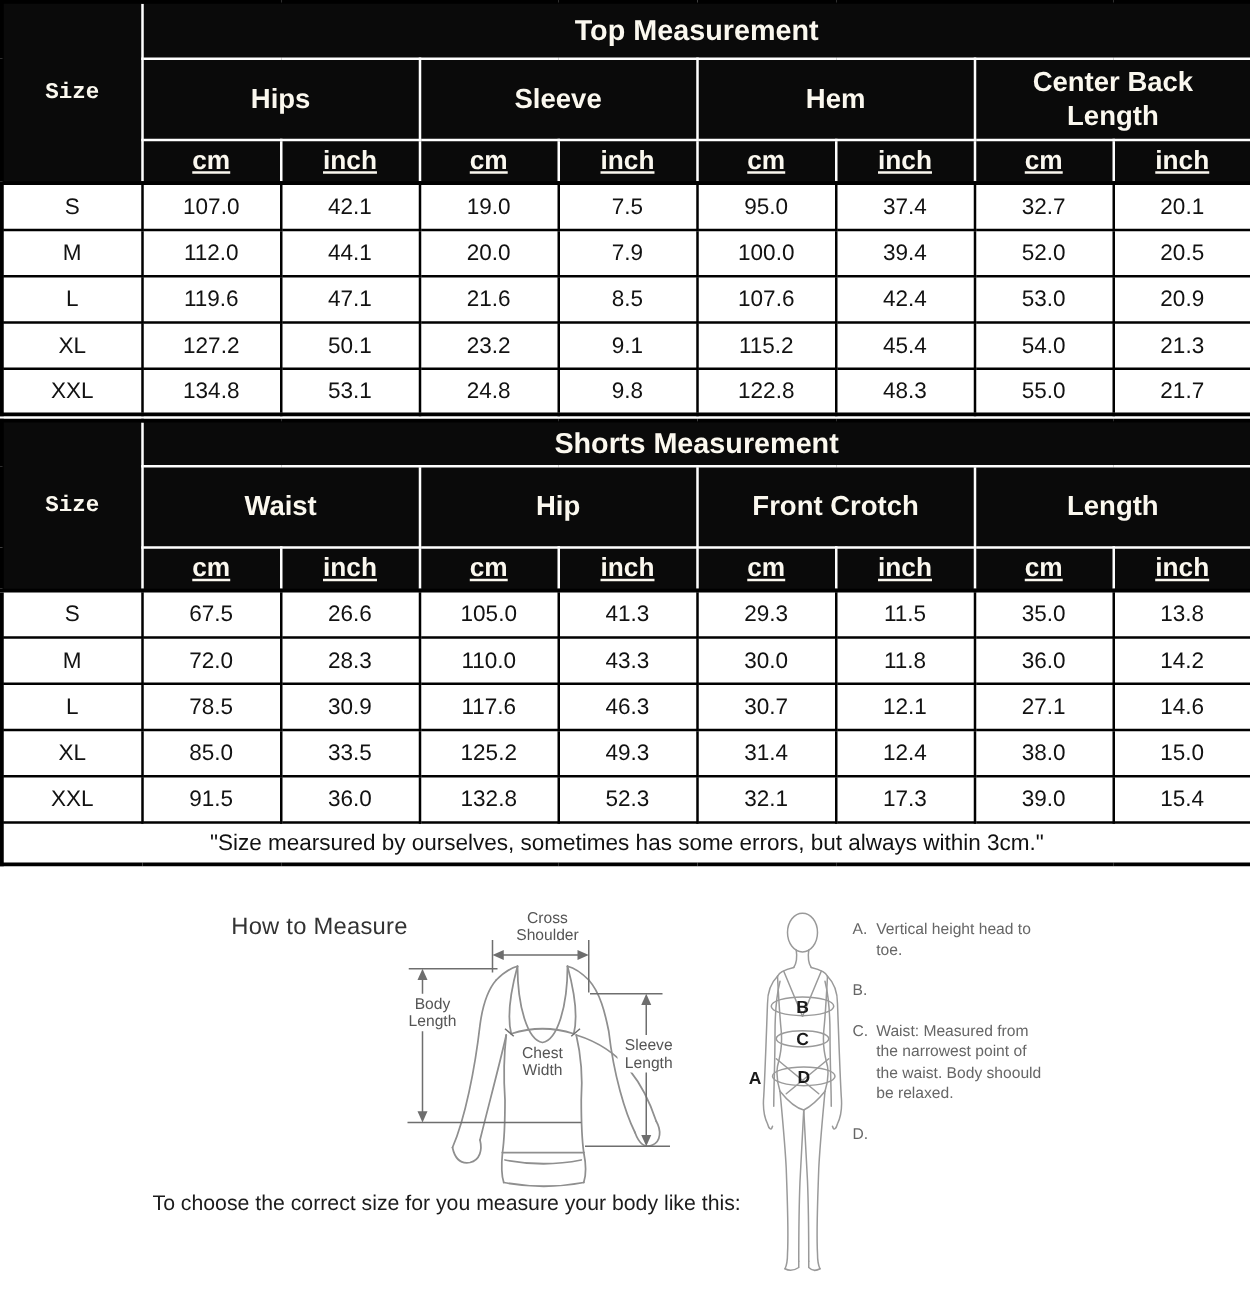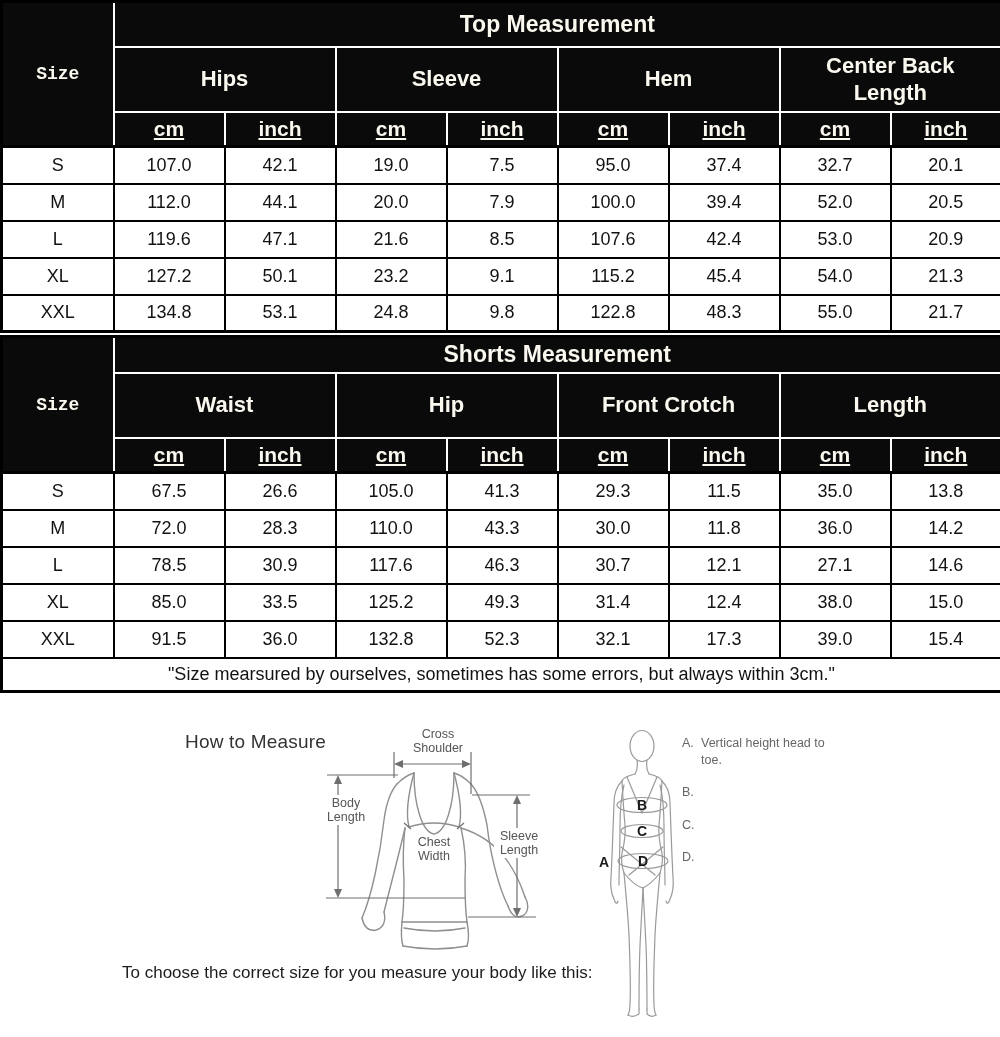--- a/index.html
+++ b/index.html
@@ -32,21 +32,21 @@
   th.tbl-title { font-size: 23px; height: 45px; }
   th.tbl-group { font-size: 22px; height: 65px; line-height: 1.25; padding: 0 22px; }
   th.tbl-unit  { font-size: 21px; height: 35px; text-decoration: underline; }
   th.size-head { font-size: 18px; font-family: Liberation Mono, monospace; }
   table.size-table tr.data-row { height: 37px; }
   td.footer-note { font-size: 17px; height: 34px; color: #0e0e0e; }
   table.shorts { margin-top: 2px; }
 
   .measure-section { position: absolute; left: 0; top: 695px; width: 1000px; height: 342px; background: #fff; }
   .htm-title { position: absolute; left: 185px; top: 36px; font-size: 19px; color: #333; letter-spacing: 0.2px; }
-  .instruction { position: absolute; left: 122px; top: 268px; font-size: 17px; color: #1c1c1c; }
+  .instruction { position: absolute; left: 122px; top: 258px; font-size: 17px; color: #1c1c1c; }
   .shirt-svg { position: absolute; left: 310px; top: 25px; }
   .figure-svg { position: absolute; left: 597px; top: 30px; }
   .annotations { position: absolute; left: 682px; top: 40px; width: 160px; }
   .annotation-item { display: flex; margin-bottom: 16px; font-size: 12.5px; line-height: 1.32; color: #666; }
   .annotation-prefix { width: 19px; flex: 0 0 19px; }
   .annotation-text { flex: 1; }
   .svg-label { font-size: 12.5px; fill: #555; }
   .fig-letter { font-size: 14px; font-weight: bold; fill: #1a1a1a; }
   .dim { stroke: #6e6e6e; stroke-width: 1.2; fill: none; }
   .dim-head { fill: #6e6e6e; stroke: none; }
@@ -357,20 +357,21 @@
           <span class="annotation-prefix">A.</span>
           <span class="annotation-text">Vertical height head to toe.</span>
         </div>
 
         <div class="annotation-item">
           <span class="annotation-prefix">B.</span>
         </div>
 
         <div class="annotation-item">
           <span class="annotation-prefix">C.</span>
+          <span class="annotation-text">Waist: Measured from the narrowest point of the waist. Body shoould be relaxed.</span>
         </div>
 
         <div class="annotation-item">
           <span class="annotation-prefix">D.</span>
         </div>
       </div>
 
     <div class="instruction">To choose the correct size for you measure your body like this:</div>
 
   </div>

